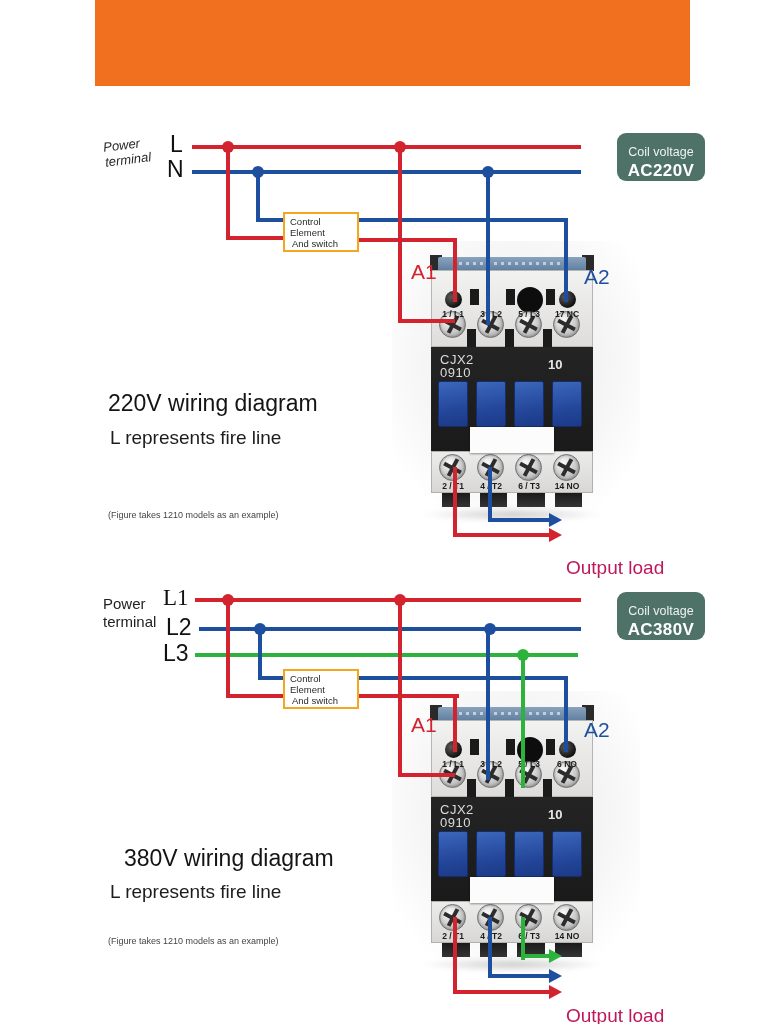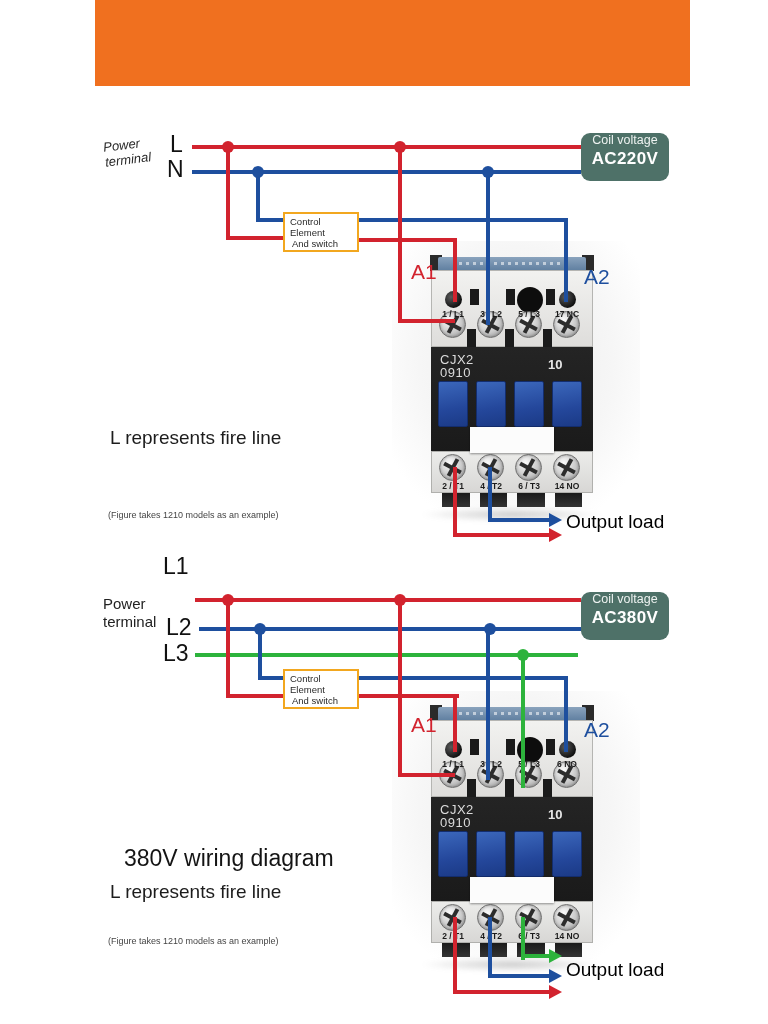--- a/index.html
+++ b/index.html
@@ -18,33 +18,33 @@
   .wv{position:absolute;width:4px;background:currentColor;z-index:5;}
   .dot{position:absolute;width:12px;height:12px;border-radius:50%;background:currentColor;z-index:6;}
   .arr{position:absolute;width:0;height:0;border-top:7px solid transparent;border-bottom:7px solid transparent;
        border-left:13px solid currentColor;z-index:5;}
   
   .ctrlbox{position:absolute;width:76px;height:40px;background:#fff;border:2px solid var(--boxBorder);
            box-sizing:border-box;z-index:7;padding:2px 0 0 5px;line-height:11px;font-size:9.5px;color:#2a2a2a;}
   .ctrlbox .ind{display:block;margin-left:2px;}
   
   .badge{position:absolute;width:88px;height:48px;background:var(--badge);border-radius:9px;z-index:7;
-         display:flex;flex-direction:column;align-items:center;justify-content:flex-start;gap:2px;color:#fff;}
+         display:flex;flex-direction:column;align-items:center;justify-content:flex-end;gap:2px;color:#fff;margin-left:36px;}
   .badge .bt{font-size:12.5px;color:#eef3f1;}
   .badge .bv{font-size:17px;font-weight:bold;letter-spacing:.4px;}
   
   .pt{position:absolute;font-size:13px;color:#2b2b2b;line-height:15px;font-style:italic;transform:rotate(-7deg);z-index:4;}
   .pt2{position:absolute;font-size:15px;color:#222;line-height:18px;z-index:4;}
   .linelbl{position:absolute;font-size:23px;color:#111;z-index:4;}
   .a-lbl{position:absolute;font-size:21px;font-weight:500;z-index:7;}
   .sec-title{position:absolute;font-size:23px;color:#141414;z-index:4;}
   .sec-note1{position:absolute;font-size:19px;color:#1c1c1c;z-index:4;}
   .sec-note2{position:absolute;font-size:17px;color:#1c1c1c;z-index:4;}
   .footnote{position:absolute;font-size:9px;color:#454545;z-index:4;}
-  .outlbl{position:absolute;font-size:19px;color:#000000;z-index:6;}
+  .outlbl{position:absolute;font-size:19px;color:#be185d;z-index:6;margin-top:46px;}
   
   .contactor{position:absolute;width:168px;height:252px;z-index:3;}
   .c-halo{position:absolute;inset:-14px -44px -2px -36px;
           background:radial-gradient(ellipse at 50% 45%, #ebebeb 0%, #f6f6f6 55%, rgba(255,255,255,0) 85%);}
   .c-ear{position:absolute;top:0;width:12px;height:16px;background:#2a2a2a;}
   .c-strip{position:absolute;left:10px;right:10px;top:2px;height:15px;border-radius:2px;
            background:linear-gradient(180deg,#8aa3bd,#5b7b9d);}
   .c-strip::after{content:"";position:absolute;left:14%;right:14%;top:5px;height:3px;
            background:repeating-linear-gradient(90deg,rgba(255,255,255,.55) 0 3px,transparent 3px 7px);}
   .c-face{position:absolute;left:3px;right:3px;top:15px;height:77px;border:1px solid #b5b5b2;box-sizing:border-box;
@@ -173,20 +173,21 @@
   </div>
 
   <div class="badge" style="left:581px;top:133px;">
     <div class="bt">Coil voltage</div>
     <div class="bv">AC220V</div>
   </div>
 
   <div class="a-lbl red" style="left:411px;top:260px;">A1</div>
   <div class="a-lbl blue" style="left:584px;top:265px;">A2</div>
 
+  <div class="sec-title" style="left:108px;top:390px;">220V wiring diagram</div>
   <div class="sec-note1" style="left:110px;top:427px;">L represents fire line</div>
   <div class="footnote" style="left:108px;top:510px;">(Figure takes 1210 models as an example)</div>
   <div class="outlbl" style="left:566px;top:511px;">Output load</div>
 </div>
 
 <div class="abs" style="inset:0;">
 
   <div class="contactor" style="left:428px;top:705px;">
     <div class="c-halo"></div>
     <div class="c-ear" style="left:2px;"></div>
@@ -236,21 +237,21 @@
         <div></div>
         <div></div>
       </div>
     <div class="c-shadow"></div>
   </div>
 
   <div class="pt2" style="left:103px;top:595px;">
     <div>Power</div>
     <div>terminal</div>
   </div>
-  <div class="linelbl" style="left:163px;top:553px;">L1</div>
+  <div class="linelbl" style="left:163px;top:585px;font-family:Liberation Serif, serif;">L1</div>
   <div class="linelbl" style="left:166px;top:614px;">L2</div>
   <div class="linelbl" style="left:163px;top:640px;">L3</div>
 
   <div class="wh red" style="left:195px;top:598px;width:386px;"></div>
   <div class="wh blue" style="left:199px;top:627px;width:382px;"></div>
   <div class="wh green" style="left:195px;top:653px;width:383px;"></div>
   <div class="dot red" style="left:222px;top:594px;"></div>
   <div class="dot red" style="left:394px;top:594px;"></div>
   <div class="dot blue" style="left:254px;top:623px;"></div>
   <div class="dot blue" style="left:484px;top:623px;"></div>

